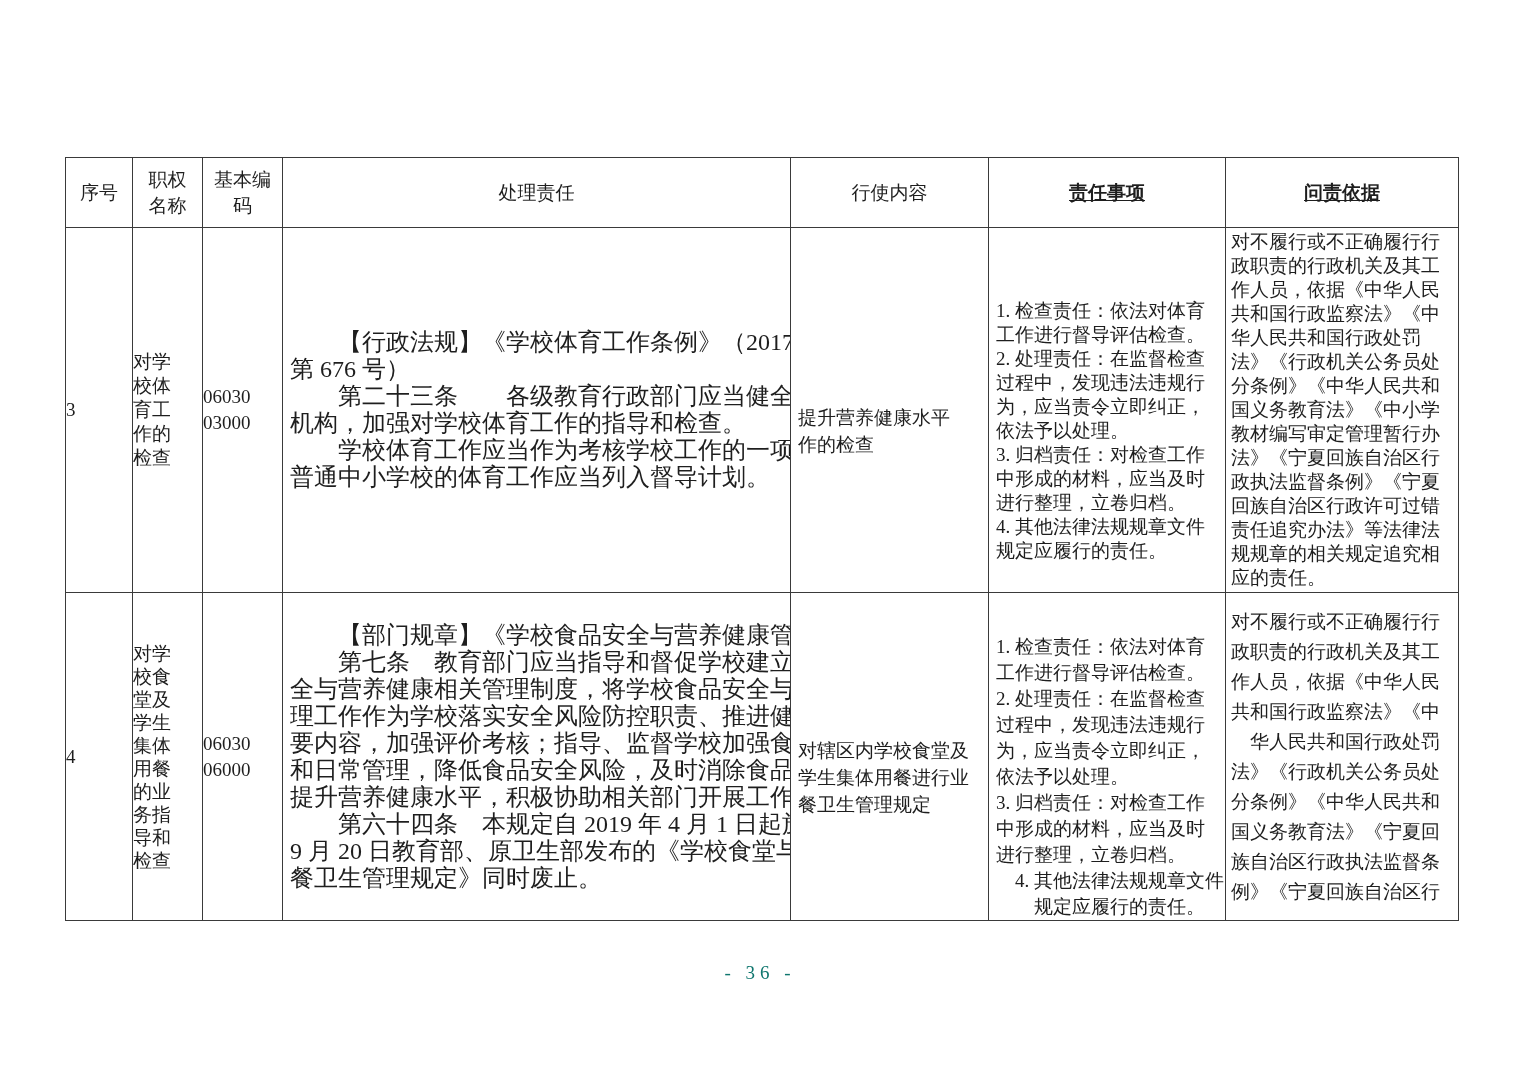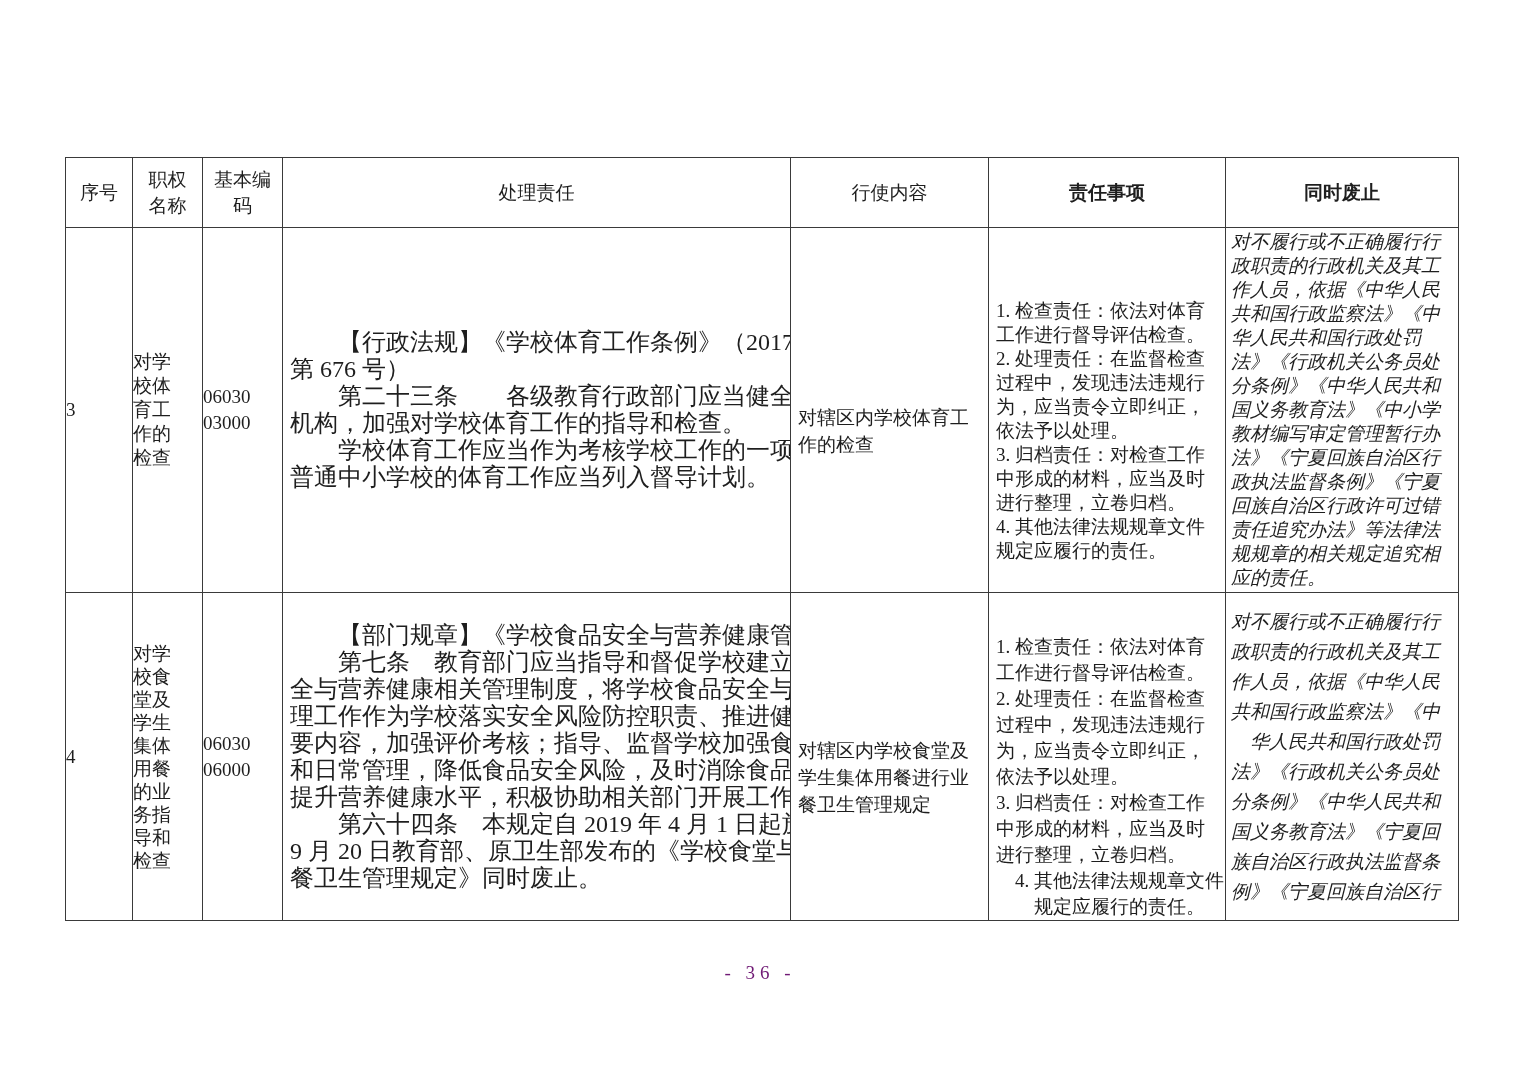--- a/index.html
+++ b/index.html
@@ -35,45 +35,45 @@
   tr.header-row { height: 70px; }
   tr.row-a { height: 365px; }
   tr.row-b { height: 312px; }
   th.hdr {
     font-weight: normal;
     font-size: 19px;
     line-height: 26px;
     text-align: center;
     white-space: pre;
   }
-  th.hdr-bold { font-weight: bold; }
+  th.hdr-bold { font-weight: bold; text-decoration: underline; }
   .txt {
     white-space: pre;
     font-size: 19px;
   }
   .c-center { }
   .c-left   { text-align: left; }
   .pad-basis { padding: 0 7px; }
   .pad-cell  { padding: 0 7px; margin-top: 41px; }
-  .pad-acct  { padding: 0 5px; font-style: italic; }
+  .pad-acct  { padding: 0 5px; }
   .fs18 { font-size: 24px; }
   .lh23 { line-height: 23px; }
   .lh24 { line-height: 24px; }
   .lh26 { line-height: 26px; }
   .lh27 { line-height: 27px; }
   .lh30 { line-height: 30px; }
   .page-number {
     position: absolute;
     left: 0;
     top: 962px;
     width: 100%;
     text-align: center;
     font-size: 19px;
     letter-spacing: 5px;
-    color: #701a75;
+    color: #0f766e;
   }
 </style>
 </head>
 <body>
 
 <div class="page">
 
   <table class="grid">
     <colgroup>
       <col style="width:67px">
@@ -87,21 +87,21 @@
     <thead>
       <tr class="header-row">
         <th class="hdr">序号</th>
         <th class="hdr">职权
 名称</th>
         <th class="hdr">基本编
 码</th>
         <th class="hdr">处理责任</th>
         <th class="hdr">行使内容</th>
         <th class="hdr hdr-bold">责任事项</th>
-        <th class="hdr hdr-bold">同时废止</th>
+        <th class="hdr hdr-bold">问责依据</th>
       </tr>
     </thead>
     <tbody>
       <tr class="row-a">
         <td>
           <div class="txt c-center lh24">3</div>
         </td>
         <td>
           <div class="txt c-center lh24">对学
 校体
@@ -115,21 +115,21 @@
         </td>
         <td>
           <div class="txt c-left pad-basis fs18 lh27">　　【行政法规】《学校体育工作条例》（2017 年国务院令
 第 676 号）
 　　第二十三条　　各级教育行政部门应当健全学校体育管理
 机构，加强对学校体育工作的指导和检查。
 　　学校体育工作应当作为考核学校工作的一项基本内容。
 普通中小学校的体育工作应当列入督导计划。</div>
         </td>
         <td>
-          <div class="txt c-left pad-cell lh27">对辖区内学校体育工
+          <div class="txt c-left pad-cell lh27">提升营养健康水平
 作的检查</div>
         </td>
         <td>
           <div class="txt c-left pad-cell lh24">1. 检查责任：依法对体育
 工作进行督导评估检查。
 2. 处理责任：在监督检查
 过程中，发现违法违规行
 为，应当责令立即纠正，
 依法予以处理。
 3. 归档责任：对检查工作

